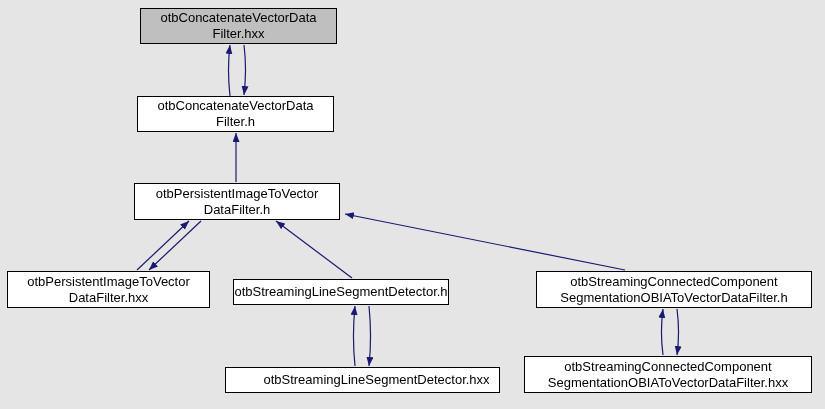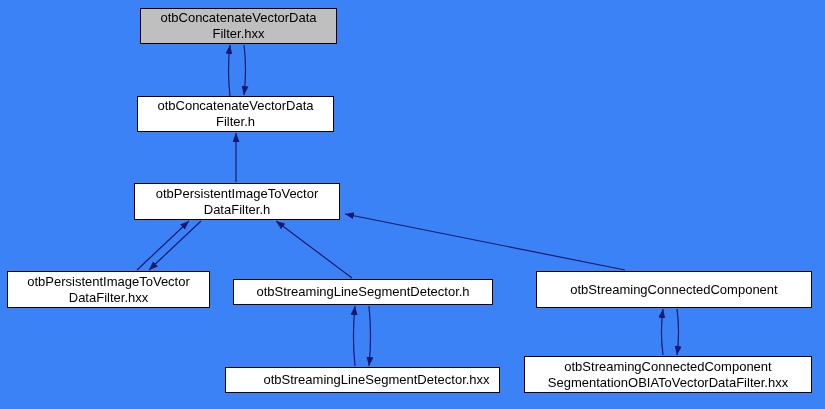--- a/index.html
+++ b/index.html
@@ -5,21 +5,21 @@
   html, body {
     margin: 0;
     padding: 0;
     background: #ffffff;
     font-family: "Liberation Sans", "DejaVu Sans", sans-serif;
   }
   .graph {
     position: relative;
     width: 825px;
     height: 409px;
-    background: #3b82f6;
+    background: #e5e5e5;
     overflow: hidden;
   }
   .edges {
     position: absolute;
     left: 0;
     top: 0;
     pointer-events: none;
   }
   .node {
     position: absolute;
@@ -103,26 +103,27 @@
   <div class="node" style="left:134px; top:183px; width:206px; height:37px;">
     <span>otbPersistentImageToVector</span>
     <span>DataFilter.h</span>
   </div>
 
   <div class="node" style="left:7px; top:271px; width:203px; height:37px;">
     <span>otbPersistentImageToVector</span>
     <span>DataFilter.hxx</span>
   </div>
 
-  <div class="node" style="left:233px; top:279px; width:260px; height:26px;">
+  <div class="node" style="left:233px; top:279px; width:216px; height:26px;">
     <span>otbStreamingLineSegmentDetector.h</span>
   </div>
 
   <div class="node" style="left:536px; top:271px; width:276px; height:37px;">
     <span>otbStreamingConnectedComponent</span>
+    <span>SegmentationOBIAToVectorDataFilter.h</span>
   </div>
 
   <div class="node" style="left:225px; top:367px; width:275px; height:26px;padding-left:28px;">
     <span>otbStreamingLineSegmentDetector.hxx</span>
   </div>
 
   <div class="node" style="left:524px; top:356px; width:288px; height:37px;">
     <span>otbStreamingConnectedComponent</span>
     <span>SegmentationOBIAToVectorDataFilter.hxx</span>
   </div>

